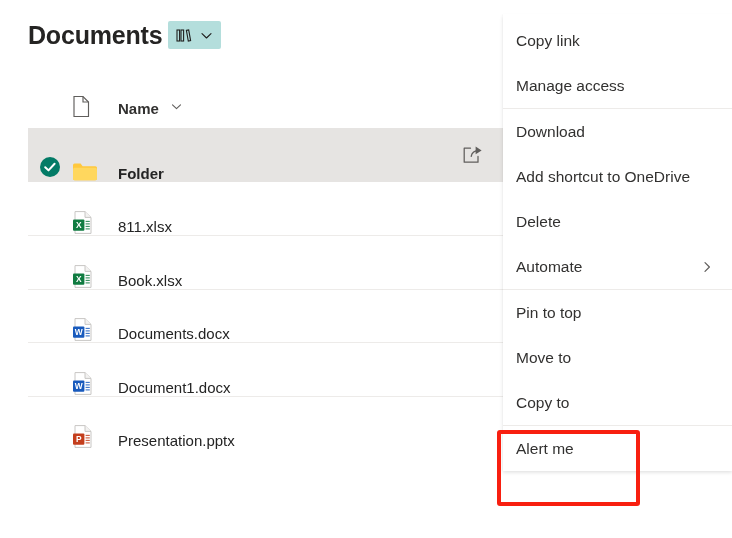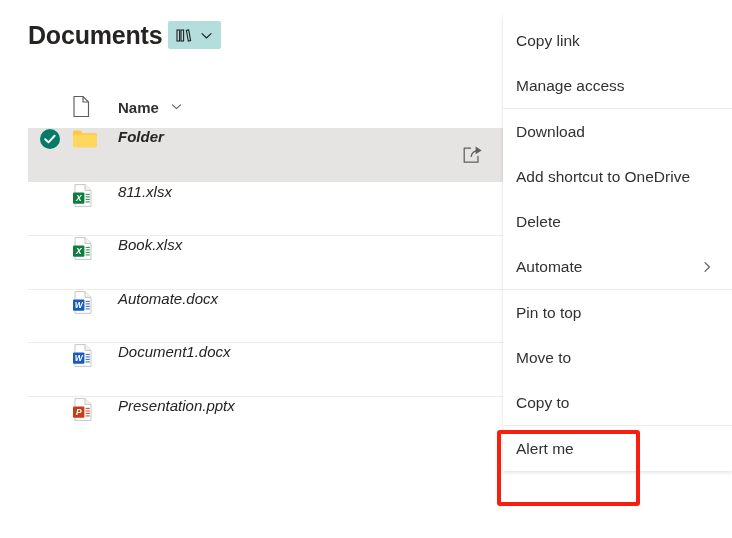--- a/index.html
+++ b/index.html
@@ -60,20 +60,21 @@
     flex: 0 0 44px;
   }
   .col-icon-slot {
     width: 46px;
     flex: 0 0 46px;
     display: flex;
     align-items: center;
   }
   .col-name-slot {
     display: flex;
+    align-items: center;
     gap: 11px;
     flex: 1 1 auto;
   }
   .col-label {
     font-size: 15px;
     font-weight: 600;
     color: #323130;
   }
   .col-modified-slot {
     position: absolute;
@@ -93,24 +94,23 @@
   .file-list {
     position: absolute;
     left: 28px;
     top: 128px;
     width: 696px;
   }
   .file-row {
     position: relative;
     height: 53.5px;
     display: flex;
-    align-items: flex-start;
+    align-items: flex-end;
     border-top: 1px solid #edebe9;
     box-sizing: border-box;
-    font-style: italic;
   }
   .file-row:first-child { border-top: none; }
   .file-row.selected {
     background: #e6e4e2;
     border-top-color: transparent;
   }
   .file-row.selected + .file-row { border-top-color: transparent; }
 
   .cell-check {
     width: 44px;
@@ -366,21 +366,21 @@
           <rect x="1" y="9.4" width="11.4" height="11.4" rx="1" fill="#185abd"></rect>
           <text x="6.7" y="18.1" font-family="Liberation Sans, sans-serif" font-size="8.4" font-weight="700" fill="#ffffff" text-anchor="middle">W</text>
           <g stroke="#185abd" stroke-width="1.1" opacity="0.85">
             <path d="M13.6 11.4 H17.8"></path>
             <path d="M13.6 13.9 H17.8"></path>
             <path d="M13.6 16.4 H17.8"></path>
             <path d="M13.6 18.9 H17.8"></path>
           </g>
         </svg>
       </div>
-      <div class="cell-name">Automate.docx</div>
+      <div class="cell-name">Documents.docx</div>
       <div class="cell-modified"></div>
     </div>
     <div class="file-row">
       <div class="cell-check"></div>
       <div class="cell-icon">
         <svg width="22" height="25" viewBox="0 0 22 25" fill="none">
           <path d="M3 1.6 H13 L19 7.4 V23.4 H3 Z" fill="#ffffff" stroke="#c8c6c4" stroke-width="1"></path>
           <path d="M13 1.6 V7.4 H19" fill="#f3f2f1" stroke="#c8c6c4" stroke-width="1"></path>
           <rect x="1" y="9.4" width="11.4" height="11.4" rx="1" fill="#185abd"></rect>
           <text x="6.7" y="18.1" font-family="Liberation Sans, sans-serif" font-size="8.4" font-weight="700" fill="#ffffff" text-anchor="middle">W</text>

